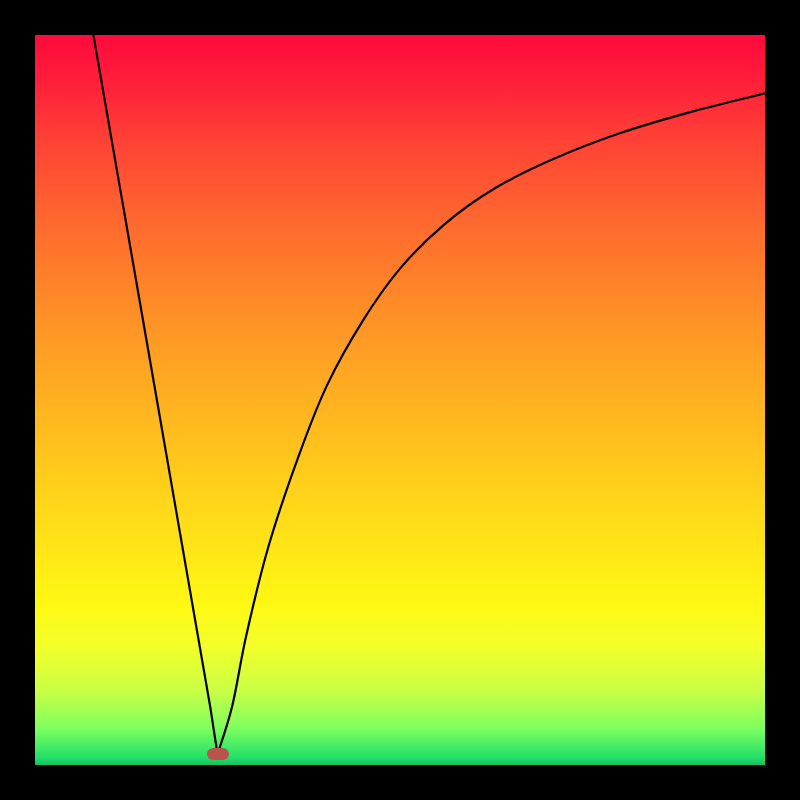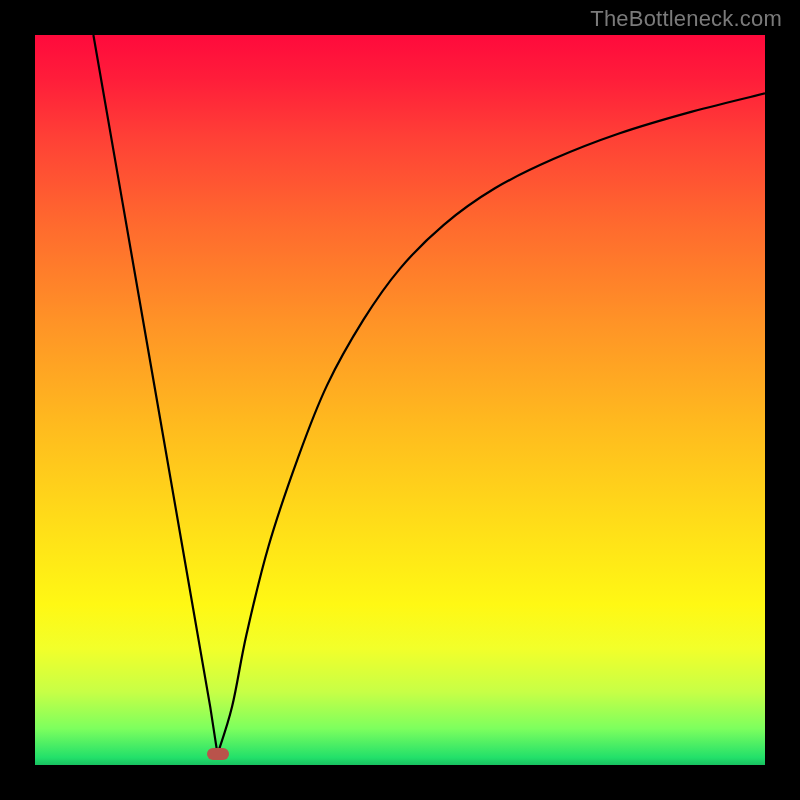--- a/index.html
+++ b/index.html
@@ -64,21 +64,20 @@
     height: 12px;
     border-radius: 7px;
     background: #b9534b;
     transform: translate(-50%, -50%);
   }
 </style>
 </head>
 <body>
 
 <div class="frame">
-  <div class="watermark">TheBottleneck.com</div>
 
   <div class="plot">
     <svg class="curve" viewBox="0 0 730 730" preserveAspectRatio="none">
       <path d="M 58.4 0 L 87.6 167.89999999999998 L 116.8 335.79999999999995 L 146 503.7 L 175.2 671.6 L 182.5 719.05" fill="none" stroke="#000" stroke-width="2.2" id="path-left"></path>
       <path d="M 182.5 719.05 C 185.12800000000001 710.509 191.84400000000002 693.2810000000001 197.10000000000002 671.6 C 202.35600000000002 649.919 205.13 627.508 211.7 598.6 C 218.26999999999998 569.692 224.402 542.536 233.6 511 C 242.798 479.464 252.288 452.30800000000005 262.8 423.40000000000003 C 273.312 394.492 280.174 375.366 292 350.4 C 303.826 325.43399999999997 315.36 305.724 328.5 284.7 C 341.64 263.676 350.546 250.68199999999996 365 233.59999999999997 C 379.454 216.51799999999997 391.718 204.25399999999996 408.8 189.79999999999995 C 425.882 175.34599999999995 440.19 165.12599999999995 459.9 153.29999999999995 C 479.60999999999996 141.47399999999996 495.96199999999993 133.955 518.3 124.10000000000002 C 540.6379999999999 114.24500000000002 559.034 107.09099999999997 584 98.54999999999995 C 608.966 90.00899999999994 630.72 83.87699999999997 657 76.64999999999998 C 683.28 69.42299999999999 716.86 61.684999999999974 730 58.39999999999998" fill="none" stroke="#000" stroke-width="2.2" id="path-right"></path>
     </svg>
     <div class="marker" id="min-marker" style="left: 182.5px; top: 719.05px; background: rgb(185, 83, 75);"></div>
   </div>
 </div>
 

